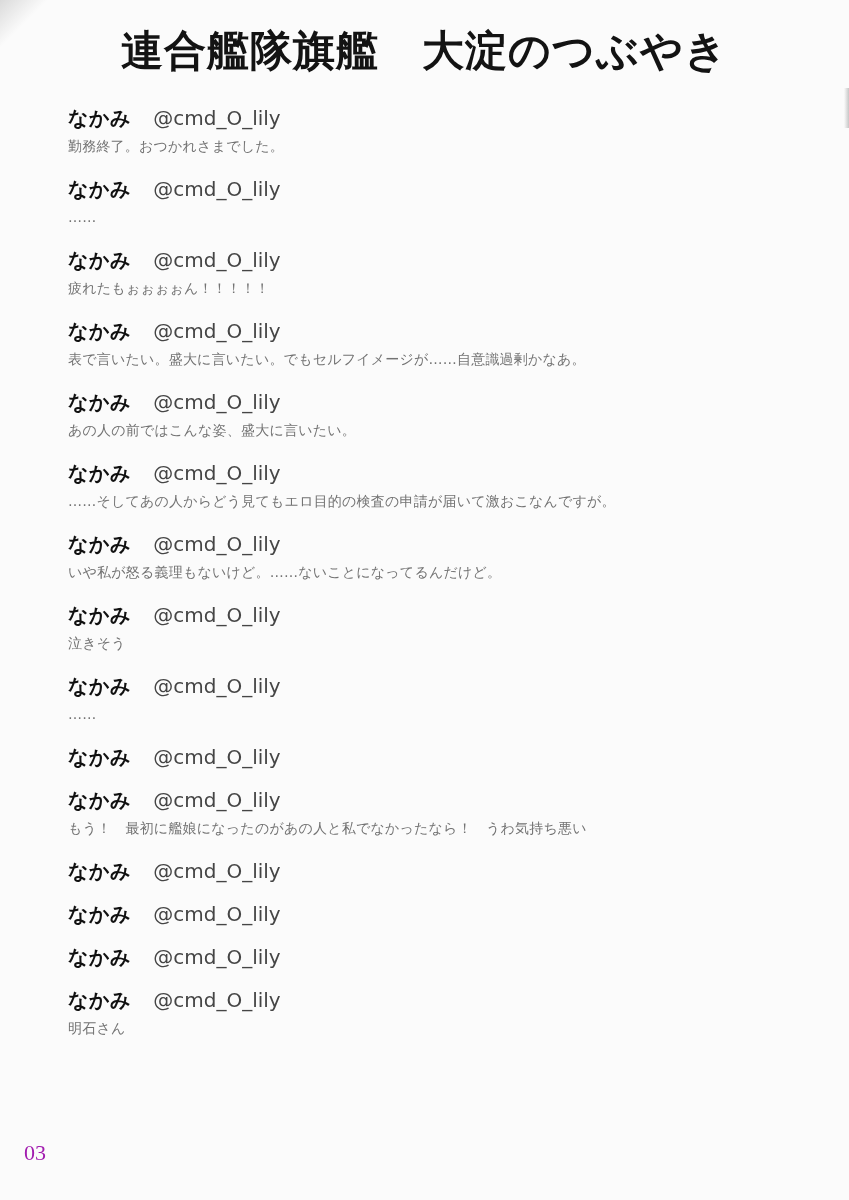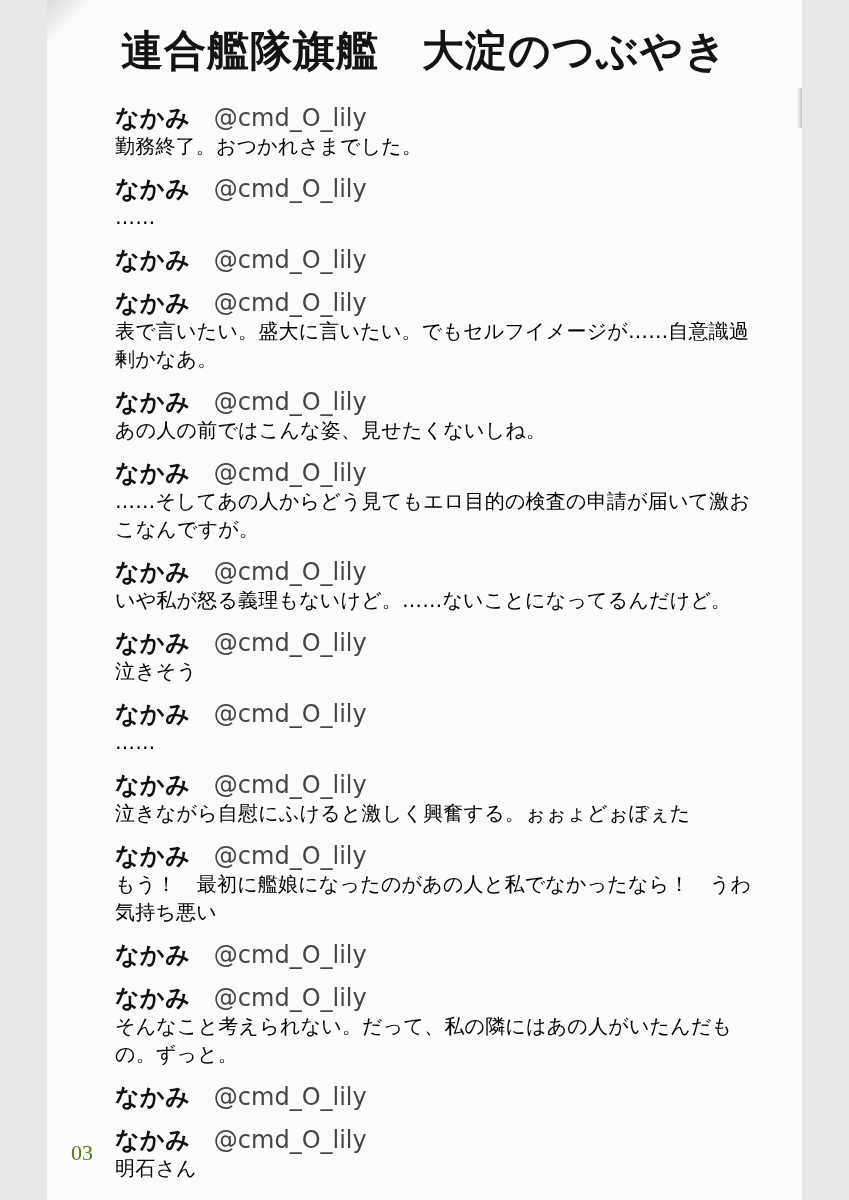--- a/index.html
+++ b/index.html
@@ -2,21 +2,21 @@
 <html><head>
 <meta charset="utf-8">
 <style>
   html, body {
     margin: 0;
     padding: 0;
     background: #e8e8e8;
   }
   .page {
     position: relative;
-    width: 755px;
+    width: 849px;
     height: 1200px;
     margin: 0 auto;
     background: #fbfbfb;
     overflow: hidden;
     font-family: "DejaVu Sans", "Liberation Sans", sans-serif;
     color: #222;
   }
   
   .scan-corner-tl {
     position: absolute;
@@ -45,46 +45,46 @@
   }
   .feed {
     margin-top: 26px;
     padding-left: 68px;
     padding-right: 38px;
   }
   .tweet {
     margin-bottom: 15px;
   }
   .tweet-header {
-    font-size: 24px;
+    font-size: 20px;
     line-height: 28px;
     white-space: nowrap;
   }
   .author-name {
     font-weight: bold;
     color: #101010;
     letter-spacing: 0.5px;
   }
   .author-handle {
     margin-left: 16px;
     color: #454545;
   }
   .tweet-text {
-    font-size: 20px;
+    font-size: 14px;
     line-height: 28px;
-    color: #000000;
+    color: #737373;
     letter-spacing: 0.2px;
   }
   .page-number {
     position: absolute;
     left: 24px;
     top: 1140px;
     font-family: "Liberation Serif", "DejaVu Serif", serif;
     font-size: 22px;
-    color: #4d7c0f;
+    color: #a21caf;
     text-align: right;
   }
 </style>
 </head>
 <body>
 
 <div class="page">
   <div class="scan-corner-tl"></div>
   <div class="scan-edge-right"></div>
 
@@ -106,36 +106,37 @@
         <span class="author-handle">@cmd_O_lily</span>
       </div>
       <div class="tweet-text">……</div>
     </div>
 
     <div class="tweet">
       <div class="tweet-header">
         <span class="author-name">なかみ</span>
         <span class="author-handle">@cmd_O_lily</span>
       </div>
+      <div class="tweet-text">疲れたもぉぉぉぉん！！！！！</div>
     </div>
 
     <div class="tweet">
       <div class="tweet-header">
         <span class="author-name">なかみ</span>
         <span class="author-handle">@cmd_O_lily</span>
       </div>
       <div class="tweet-text">表で言いたい。盛大に言いたい。でもセルフイメージが……自意識過剰かなあ。</div>
     </div>
 
     <div class="tweet">
       <div class="tweet-header">
         <span class="author-name">なかみ</span>
         <span class="author-handle">@cmd_O_lily</span>
       </div>
-      <div class="tweet-text">あの人の前ではこんな姿、見せたくないしね。</div>
+      <div class="tweet-text">あの人の前ではこんな姿、盛大に言いたい。</div>
     </div>
 
     <div class="tweet">
       <div class="tweet-header">
         <span class="author-name">なかみ</span>
         <span class="author-handle">@cmd_O_lily</span>
       </div>
       <div class="tweet-text">……そしてあの人からどう見てもエロ目的の検査の申請が届いて激おこなんですが。</div>
     </div>
 
@@ -161,21 +162,20 @@
         <span class="author-handle">@cmd_O_lily</span>
       </div>
       <div class="tweet-text">……</div>
     </div>
 
     <div class="tweet">
       <div class="tweet-header">
         <span class="author-name">なかみ</span>
         <span class="author-handle">@cmd_O_lily</span>
       </div>
-      <div class="tweet-text">泣きながら自慰にふけると激しく興奮する。ぉぉょどぉぼぇた</div>
     </div>
 
     <div class="tweet">
       <div class="tweet-header">
         <span class="author-name">なかみ</span>
         <span class="author-handle">@cmd_O_lily</span>
       </div>
       <div class="tweet-text">もう！　最初に艦娘になったのがあの人と私でなかったなら！　うわ気持ち悪い</div>
     </div>
 
@@ -184,21 +184,20 @@
         <span class="author-name">なかみ</span>
         <span class="author-handle">@cmd_O_lily</span>
       </div>
     </div>
 
     <div class="tweet">
       <div class="tweet-header">
         <span class="author-name">なかみ</span>
         <span class="author-handle">@cmd_O_lily</span>
       </div>
-      <div class="tweet-text">そんなこと考えられない。だって、私の隣にはあの人がいたんだもの。ずっと。</div>
     </div>
 
     <div class="tweet">
       <div class="tweet-header">
         <span class="author-name">なかみ</span>
         <span class="author-handle">@cmd_O_lily</span>
       </div>
     </div>
 
     <div class="tweet">

